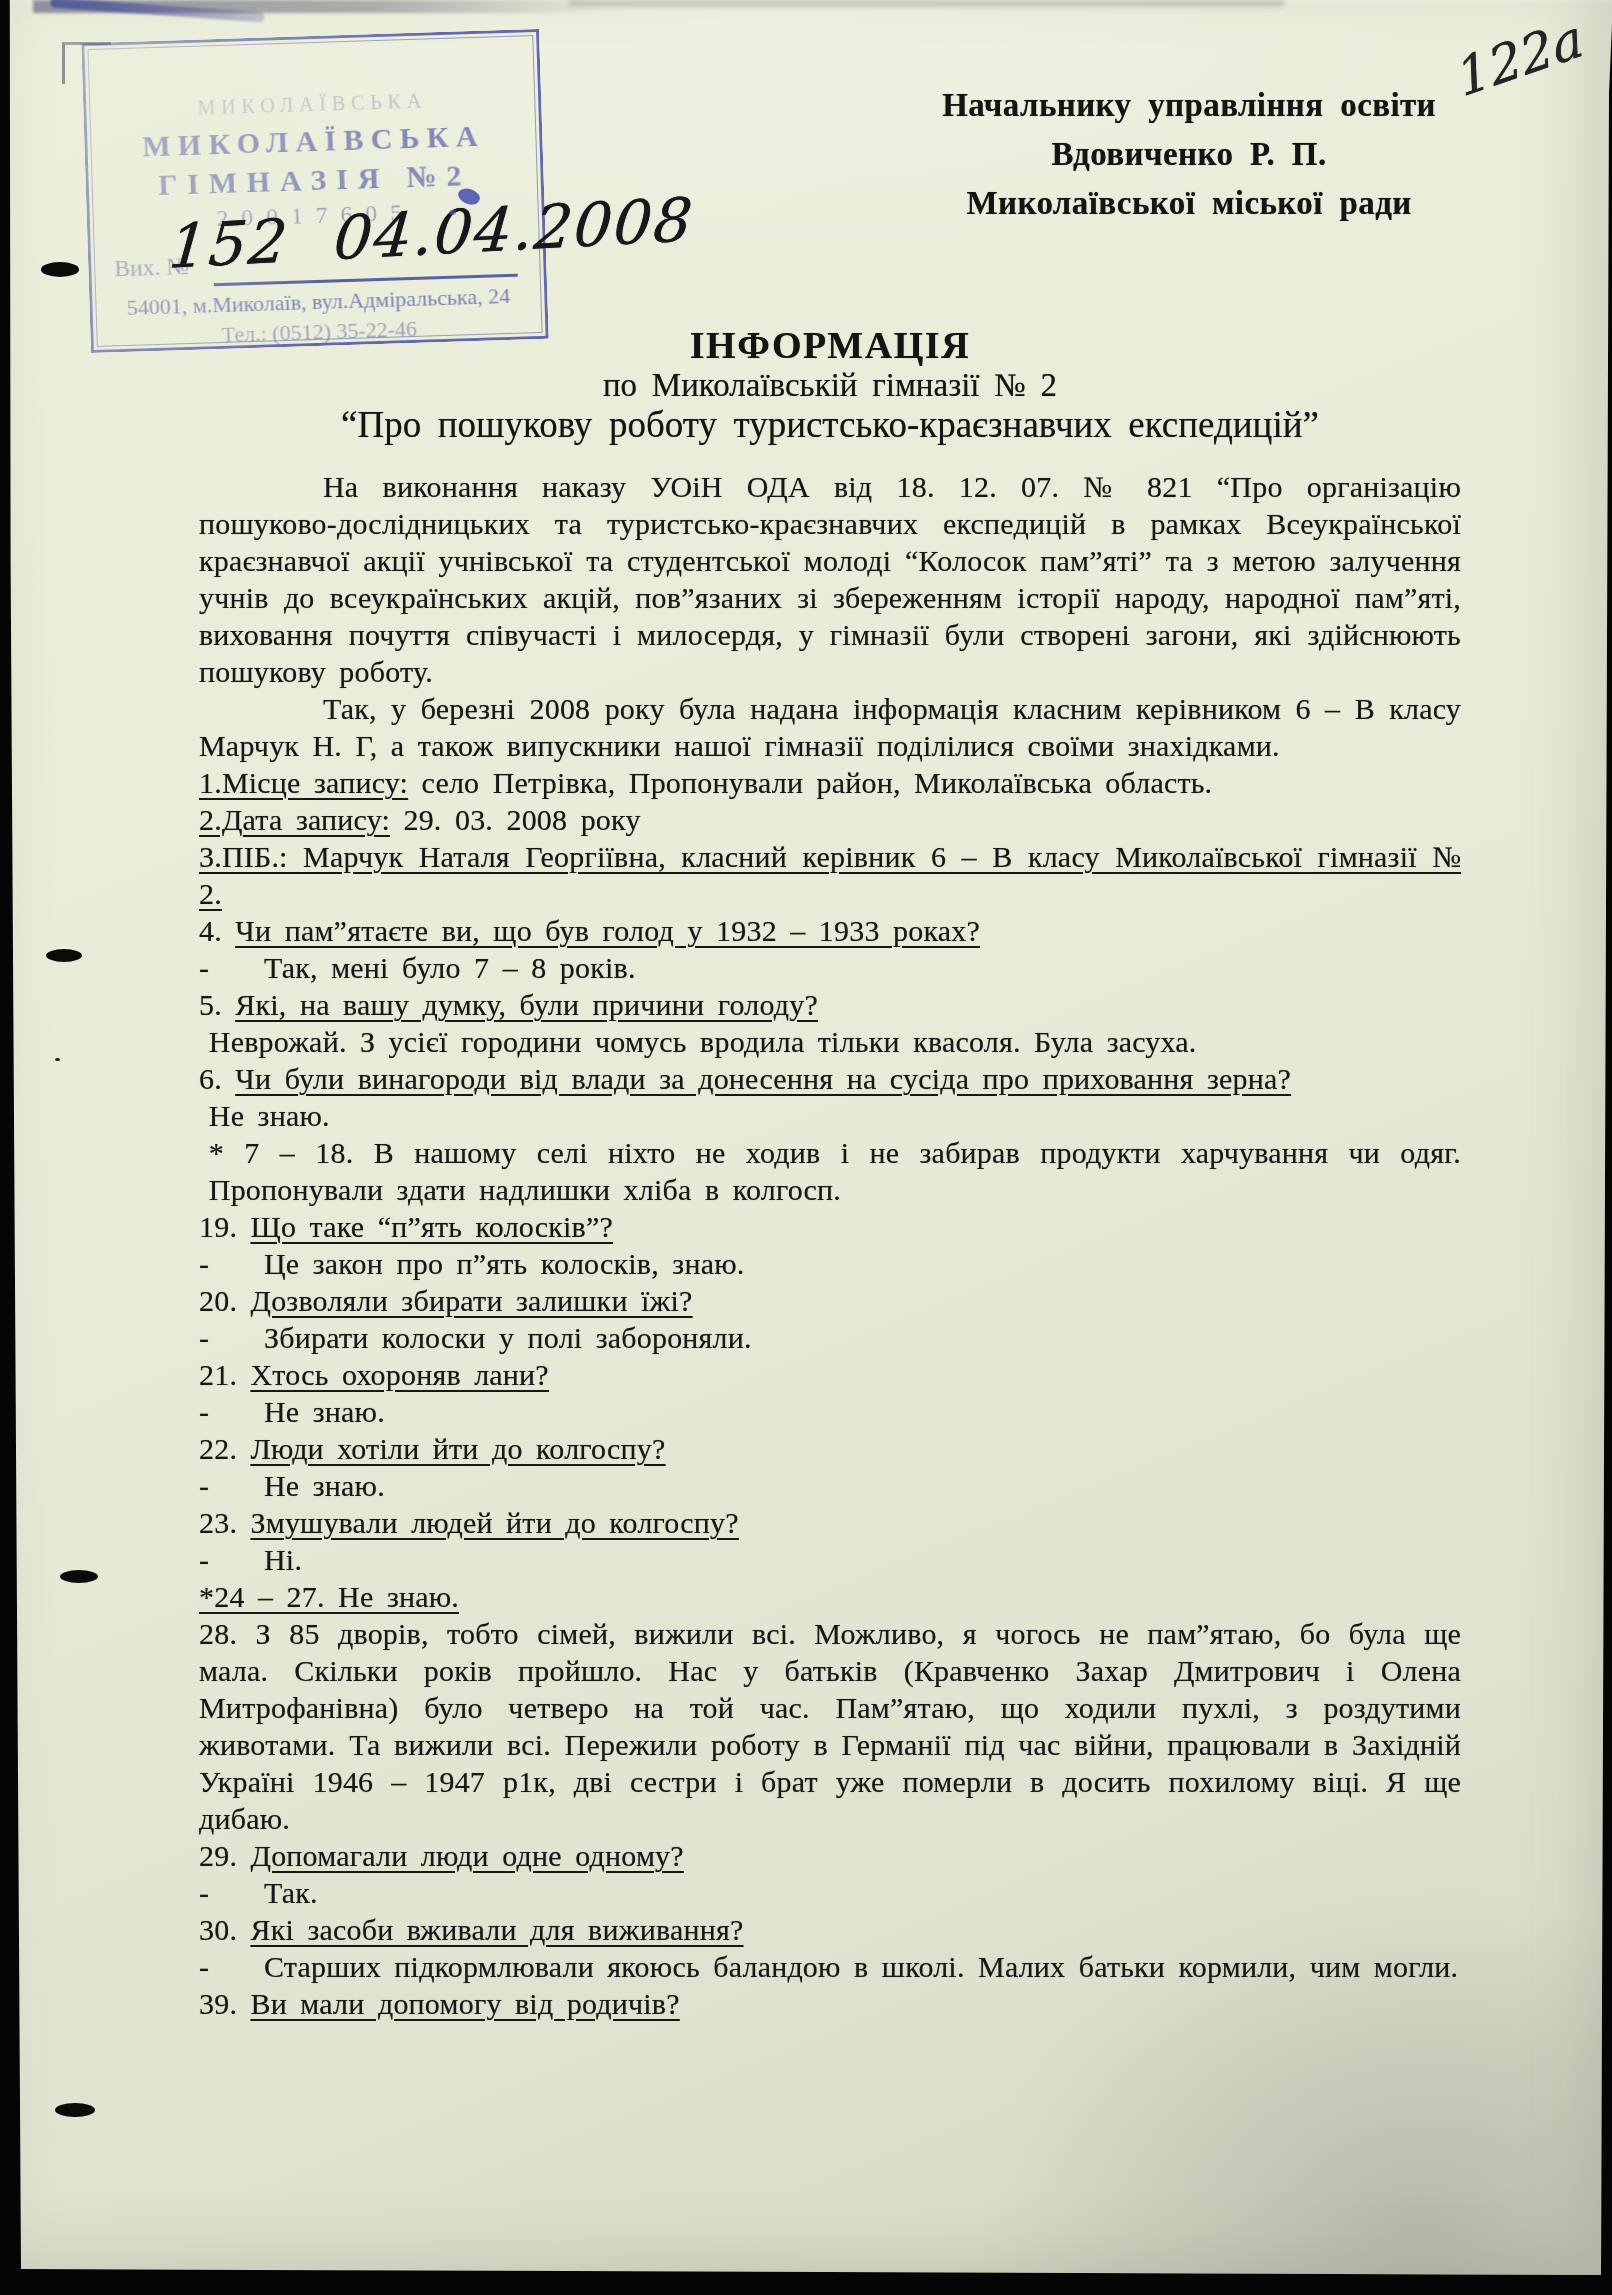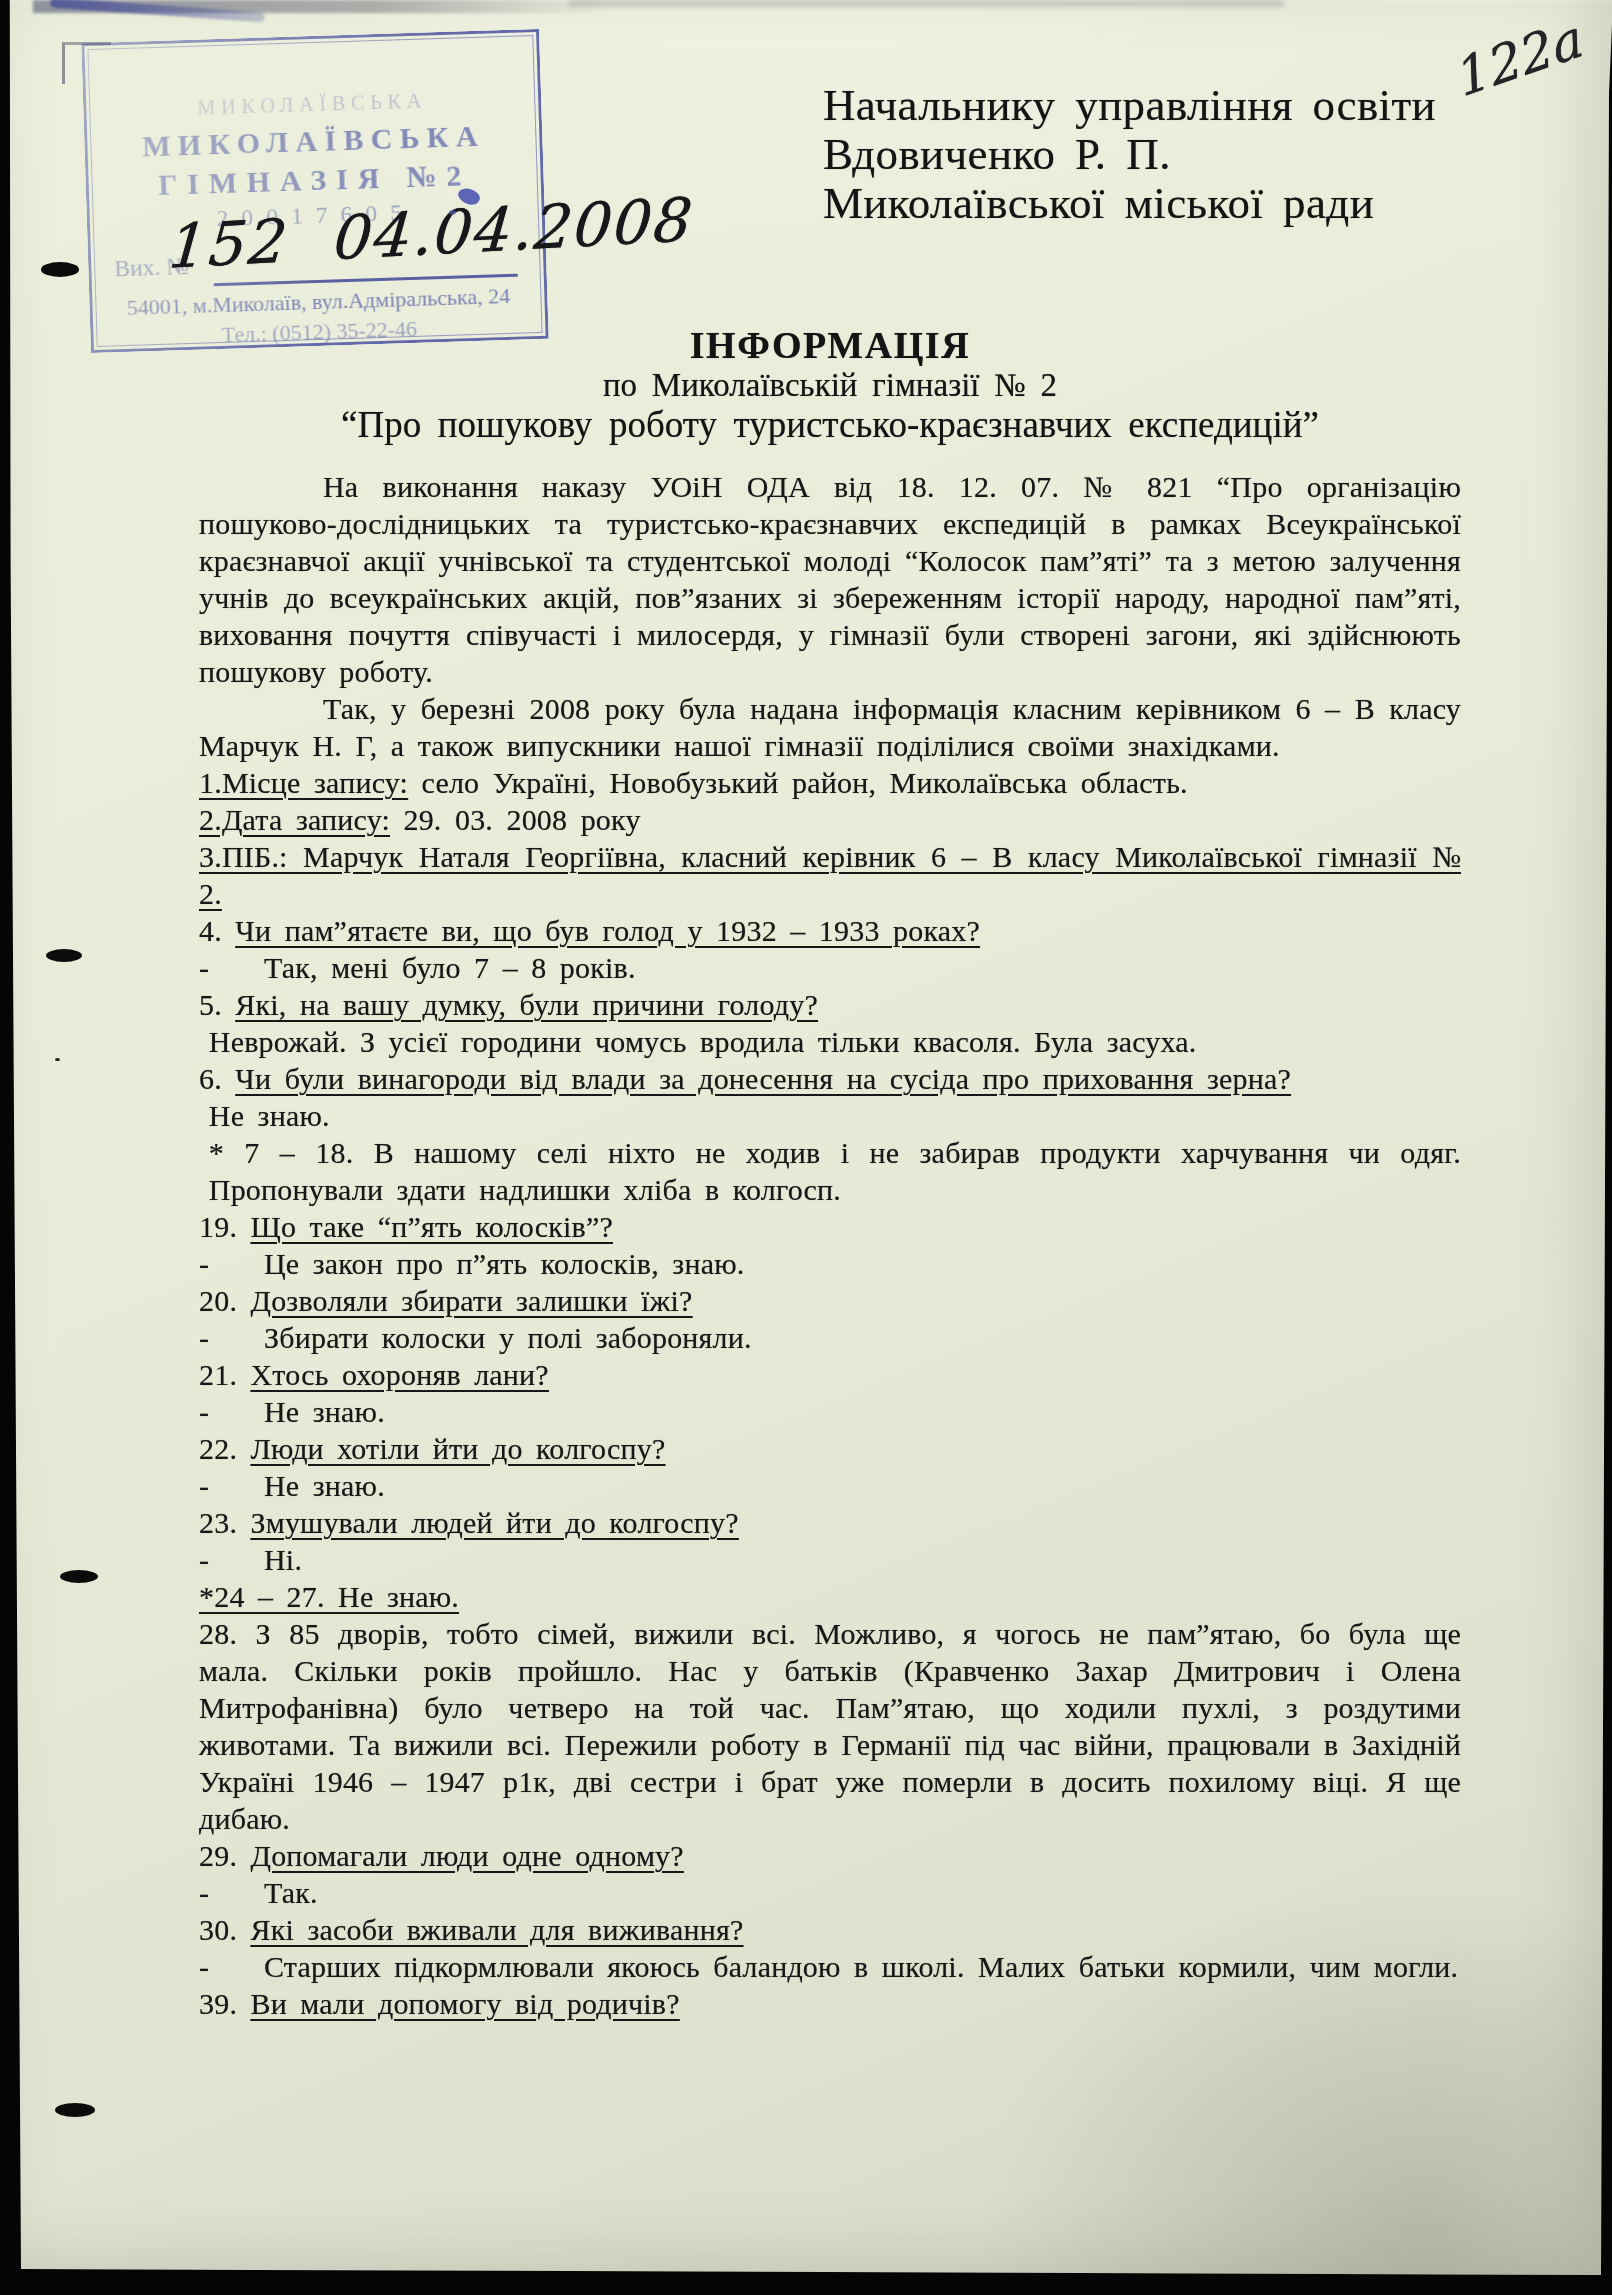--- a/index.html
+++ b/index.html
@@ -46,22 +46,22 @@
   .hw{font-family:"DejaVu Serif", serif;font-style:italic;color:#17171c;}
   .hw-no{position:absolute;left:169px;top:198px;font-size:60px;letter-spacing:1.6px;
     transform:rotate(-3deg) skewX(-8deg);text-shadow:0 0 0.8px #111;white-space:nowrap;}
   .hw-no .gap{display:inline-block;width:46px;}
   .hw-corner{position:absolute;left:1455px;top:28px;font-size:52px;transform:rotate(-19deg) skewX(-6deg);
     color:#232328;text-shadow:0 0 0.8px #222;}
   .blob{position:absolute;left:458px;top:189px;width:22px;height:14.6px;border-radius:60% 40% 55% 45%;
     background:#4952b2;transform:rotate(28deg);opacity:.88;}
   .blob2{position:absolute;left:449px;top:210px;width:6.5px;height:4.9px;border-radius:50%;background:#5a62b8;opacity:.6;}
   
-  .addressee{position:absolute;right:177px;top:81px;text-align:left;font-weight:normal;
-    font-size:45px;line-height:49px;letter-spacing:0.4px;word-spacing:8.1px;color:#141414;
+  .addressee{position:absolute;right:177px;top:81px;text-align:center;font-weight:bold;
+    font-size:33px;line-height:49px;letter-spacing:0.4px;word-spacing:8.1px;color:#141414;
     text-shadow:0 0 0.8px rgba(10,10,10,.55);}
   .titleblock{position:absolute;left:199px;top:324px;width:1262px;text-align:center;color:#141414;
     text-shadow:0 0 0.8px rgba(10,10,10,.55);}
   .t1{font-size:38px;font-weight:bold;letter-spacing:1.6px;line-height:42px;}
   .t2{font-size:33px;line-height:38px;word-spacing:6.5px;}
   .t3{font-size:37px;font-weight:normal;line-height:41px;word-spacing:7.3px;}
   .docbody{position:absolute;left:199px;top:468px;width:1262px;font-size:30px;line-height:37px;
     color:#171717;word-spacing:5.7px;letter-spacing:0.2px;text-shadow:0 0 0.8px rgba(15,15,15,.5);}
   .ln{margin:0;text-align:justify;}
   .ln.indent{text-indent:124px;}
@@ -105,21 +105,21 @@
 
     <div class="titleblock">
       <div class="t1">ІНФОРМАЦІЯ</div>
       <div class="t2">по Миколаївській гімназії № 2</div>
       <div class="t3">“Про пошукову роботу туристсько-краєзнавчих експедицій”</div>
     </div>
 
     <div class="docbody">
         <p class="ln indent"><span>На виконання наказу УОіН ОДА від 18. 12. 07. № 821 “Про організацію пошуково-дослідницьких та туристсько-краєзнавчих експедицій в рамках Всеукраїнської краєзнавчої акції учнівської та студентської молоді “Колосок пам”яті” та з метою залучення учнів до всеукраїнських акцій, пов”язаних зі збереженням історії народу, народної пам”яті, виховання почуття співучасті і милосердя, у гімназії були створені загони, які здійснюють пошукову роботу.</span></p>
         <p class="ln indent"><span>Так, у березні 2008 року була надана інформація класним керівником 6 – В класу Марчук Н. Г, а також випускники нашої гімназії поділілися своїми знахідками.</span></p>
-        <p class="ln flush"><span class="u">1.Місце запису:</span><span> село Україні, Новобузький район, Миколаївська область.</span></p>
+        <p class="ln flush"><span class="u">1.Місце запису:</span><span> село Петрівка, Пропонували район, Миколаївська область.</span></p>
         <p class="ln flush"><span class="u">2.Дата запису:</span><span> 29. 03. 2008 року</span></p>
         <p class="ln flush"><span class="u">3.ПІБ.: Марчук Наталя Георгіївна, класний керівник 6 – В класу Миколаївської гімназії № 2.</span></p>
         <p class="ln flush"><span>4. </span><span class="u">Чи пам”ятаєте ви, що був голод у 1932 – 1933 роках?</span></p>
         <p class="ln dash"><span class="dashm">-</span><span>Так, мені було 7 – 8 років.</span></p>
         <p class="ln flush"><span>5.  </span><span class="u">Які, на вашу думку, були причини голоду?</span></p>
         <p class="ln offset"><span>Неврожай. З усієї городини чомусь вродила тільки квасоля. Була засуха.</span></p>
         <p class="ln flush"><span>6.  </span><span class="u">Чи були винагороди від влади за донесення на сусіда про приховання зерна?</span></p>
         <p class="ln offset"><span>Не знаю.</span></p>
         <p class="ln offset"><span>* 7 – 18. В нашому селі ніхто не ходив і не забирав продукти харчування чи одяг. Пропонували здати надлишки хліба в колгосп.</span></p>
         <p class="ln flush"><span>19. </span><span class="u">Що таке “п”ять колосків”?</span></p>

